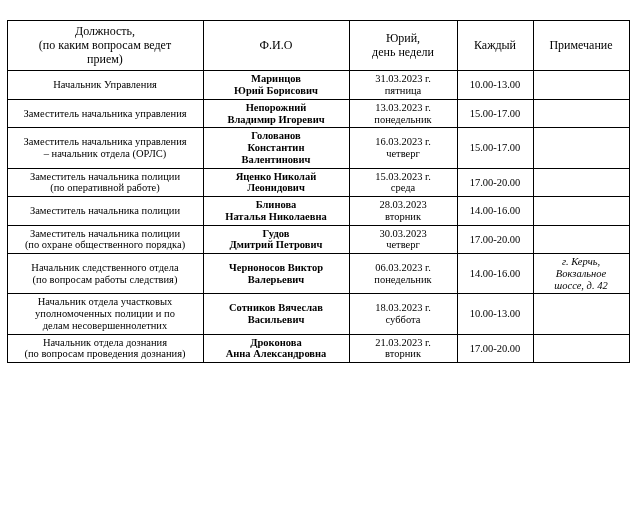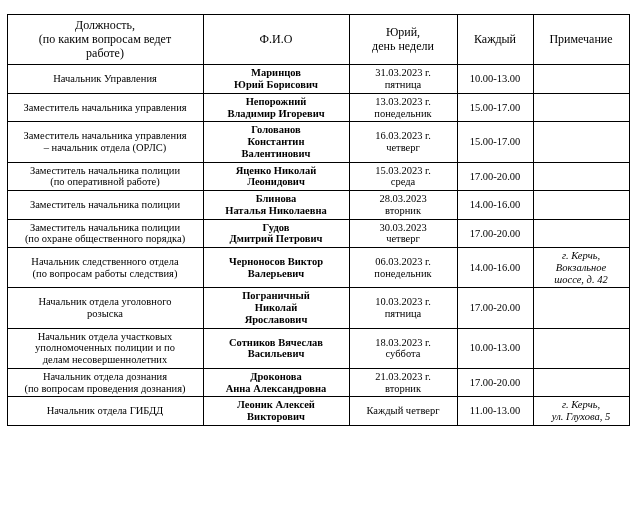--- a/index.html
+++ b/index.html
@@ -18,21 +18,21 @@
     position: relative;
     width: 636px;
     height: 526px;
     box-sizing: border-box;
     padding: 6px 6px 0 6px;
   }
   table.schedule {
     border-collapse: collapse;
     width: 548px;
     table-layout: fixed;
-    margin: 8px auto;
+    margin: 14px auto;
   }
   table.schedule th,
   table.schedule td {
     border: 1px solid #000000;
     vertical-align: middle;
     text-align: center;
     padding: 2px 3px;
     line-height: 1.12;
     font-size: 10.5px;
   }
@@ -80,21 +80,21 @@
       <col class="col-name">
       <col class="col-date">
       <col class="col-time">
       <col class="col-note">
     </colgroup>
     <thead>
       <tr>
         <th>
           <div>Должность,</div>
           <div>(по каким вопросам ведет</div>
-          <div>работе)</div>
+          <div>прием)</div>
         </th>
         <th>Ф.И.О</th>
         <th>
           <div>Юрий,</div>
           <div>день недели</div>
         </th>
         <th>Каждый</th>
         <th>Примечание</th>
       </tr>
     </thead>
@@ -142,42 +142,28 @@
           <td class="cell-note"></td>
         </tr>
         <tr>
           <td class="cell-post">Начальник следственного отдела<br>(по вопросам работы следствия)</td>
           <td class="cell-name">Черноносов Виктор<br>Валерьевич</td>
           <td class="cell-date">06.03.2023 г.<br>понедельник</td>
           <td class="cell-time">14.00-16.00</td>
           <td class="cell-note">г. Керчь,<br>Вокзальное<br>шоссе, д. 42</td>
         </tr>
         <tr>
-          <td class="cell-post">Начальник отдела уголовного<br>розыска</td>
-          <td class="cell-name">Пограничный<br>Николай<br>Ярославович</td>
-          <td class="cell-date">10.03.2023 г.<br>пятница</td>
-          <td class="cell-time">17.00-20.00</td>
-          <td class="cell-note"></td>
-        </tr>
-        <tr>
           <td class="cell-post">Начальник отдела участковых<br>уполномоченных полиции и по<br>делам несовершеннолетних</td>
           <td class="cell-name">Сотников Вячеслав<br>Васильевич</td>
           <td class="cell-date">18.03.2023 г.<br>суббота</td>
           <td class="cell-time">10.00-13.00</td>
           <td class="cell-note"></td>
         </tr>
         <tr>
           <td class="cell-post">Начальник отдела дознания<br>(по вопросам проведения дознания)</td>
           <td class="cell-name">Дроконова<br>Анна Александровна</td>
           <td class="cell-date">21.03.2023 г.<br>вторник</td>
           <td class="cell-time">17.00-20.00</td>
           <td class="cell-note"></td>
         </tr>
-        <tr>
-          <td class="cell-post">Начальник отдела ГИБДД</td>
-          <td class="cell-name">Леоник Алексей<br>Викторович</td>
-          <td class="cell-date">Каждый четверг</td>
-          <td class="cell-time">11.00-13.00</td>
-          <td class="cell-note">г. Керчь,<br>ул. Глухова, 5</td>
-        </tr>
       </tbody>
   </table>
 </div>
 
 </body></html>

